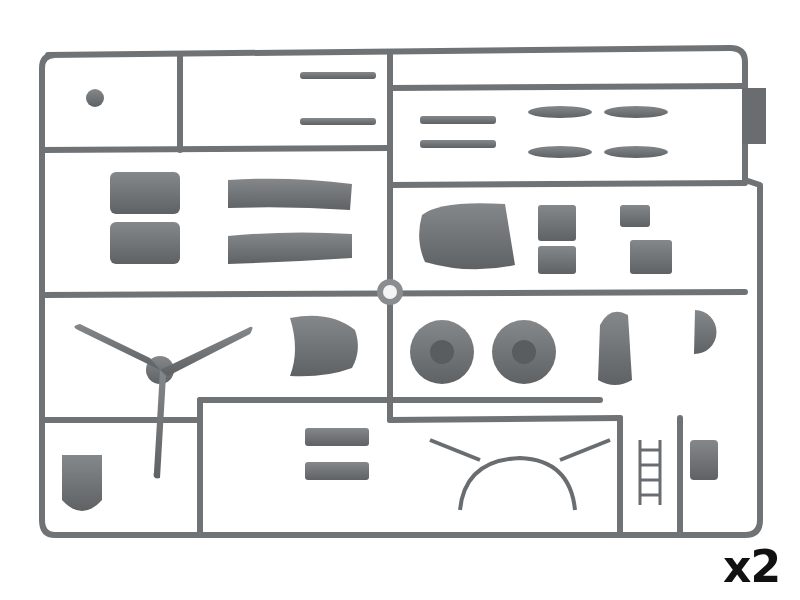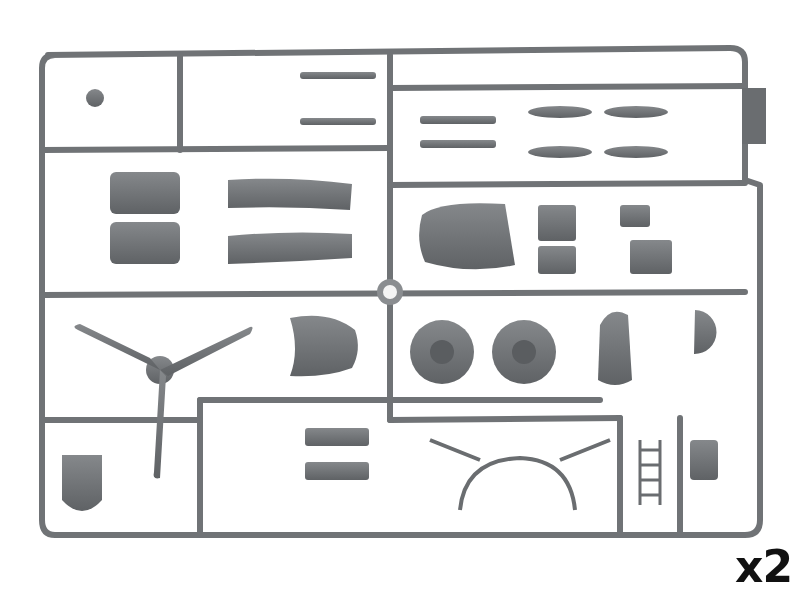--- a/index.html
+++ b/index.html
@@ -1,18 +1,18 @@
 <!DOCTYPE html>
 <html><head>
 <meta charset="utf-8">
 <style>
   html,body{margin:0;padding:0;}
   body{width:800px;height:600px;background:#ffffff;position:relative;overflow:hidden;font-family:"Liberation Sans",sans-serif;}
   #scene{position:absolute;left:0;top:0;width:800px;height:600px;}
-  .qty{position:absolute;right:8px;bottom:8px;font-family:"DejaVu Sans",sans-serif;font-weight:bold;font-size:44px;color:#111;letter-spacing:-1px;}
+  .qty{position:absolute;right:20px;bottom:8px;font-family:"DejaVu Sans",sans-serif;font-weight:bold;font-size:44px;color:#111;letter-spacing:-1px;}
 </style>
 </head>
 <body>
 
 <svg id="scene" viewBox="0 0 800 600" xmlns="http://www.w3.org/2000/svg">
   <defs>
     <linearGradient id="plastic" x1="0" y1="0" x2="0" y2="1">
       <stop offset="0" stop-color="#85888b"></stop>
       <stop offset="1" stop-color="#5f6265"></stop>
     </linearGradient>

